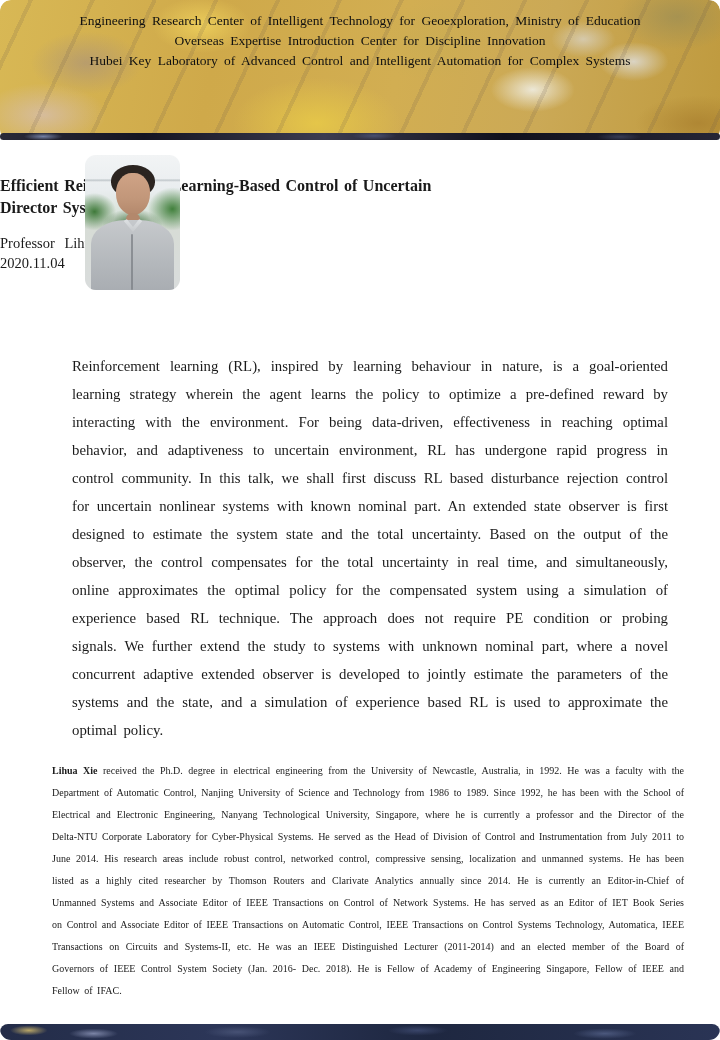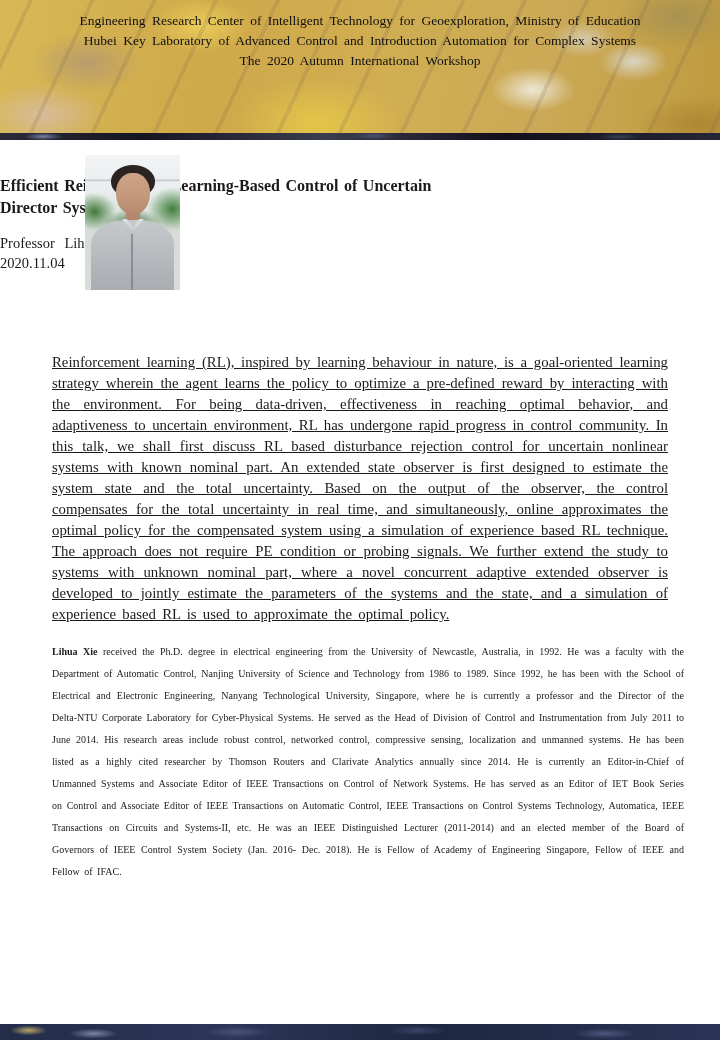--- a/index.html
+++ b/index.html
@@ -1,15 +1,15 @@
 <!DOCTYPE html>
 <html><head>
 <meta charset="utf-8">
 <style>
-  * { margin: 0; padding: 0; box-sizing: border-box; }
+  * { margin: 0; padding: 0; box-sizing: border-box; border-radius: 11px; }
   html, body { width: 720px; height: 1040px; background: #ffffff; overflow: hidden; }
   body { font-family: "Liberation Serif", "DejaVu Serif", serif; color: #1a1a1a; position: relative; }
 
   
   .header {
     position: relative;
     width: 720px;
     height: 140px;
     background:
       repeating-linear-gradient(115deg, rgba(105,88,75,0) 0 26px, rgba(105,88,75,0.16) 26px 30px, rgba(105,88,75,0) 30px 56px),
@@ -70,26 +70,25 @@
     clip-path: polygon(0 0, 50% 100%, 100% 0, 78% 0, 50% 62%, 22% 0);
   }
   .talk-info { margin-right: 48px; padding-top: 21px; text-align: left; }
   .title-line { font-weight: bold; font-size: 16px; line-height: 22px; word-spacing: 1.5px; }
   .byline { margin-top: 14px; font-size: 14.5px; line-height: 20px; }
   .byline .speaker-line { word-spacing: 6px; }
   .byline .affil-line { word-spacing: 3px; }
 
   
   .abstract {
-    margin: 30px 52px 0 52px;
+    margin: 30px 52px 0 72px;
     font-size: 14.8px;
-    line-height: 21px;
+    line-height: 28px;
     text-align: justify;
     word-spacing: 2.5px;
-    text-decoration: underline;
   }
   .bio {
     margin: 16px 36px 0 52px;
     font-size: 10px;
     line-height: 22px;
     text-align: justify;
     word-spacing: 2px;
   }
   .bio b { font-weight: bold; }
 
@@ -104,22 +103,22 @@
       radial-gradient(ellipse 42px 7px at 84% 60%, rgba(82,95,133,0.85), rgba(82,95,133,0) 75%),
       linear-gradient(90deg, #232c48 0%, #2c3658 30%, #1e2740 60%, #2a3455 100%);
   }
 </style>
 </head>
 <body>
 
 <div class="header">
   <div class="header-text">
     <div>Engineering Research Center of Intelligent Technology for Geoexploration, Ministry of Education</div>
-    <div>Hubei Key Laboratory of Advanced Control and Introduction Automation for Complex Systems</div>
-    <div>The 2020 Autumn International Workshop</div>
+    <div>Overseas Expertise Introduction Center for Discipline Innovation</div>
+    <div>Hubei Key Laboratory of Advanced Control and Intelligent Automation for Complex Systems</div>
   </div>
   <div class="header-edge"></div>
 </div>
 
 <div class="speaker-section">
   <div class="photo">
     <div class="hair"></div>
     <div class="brow"></div>
     <div class="face"></div>
     <div class="neck"></div>

